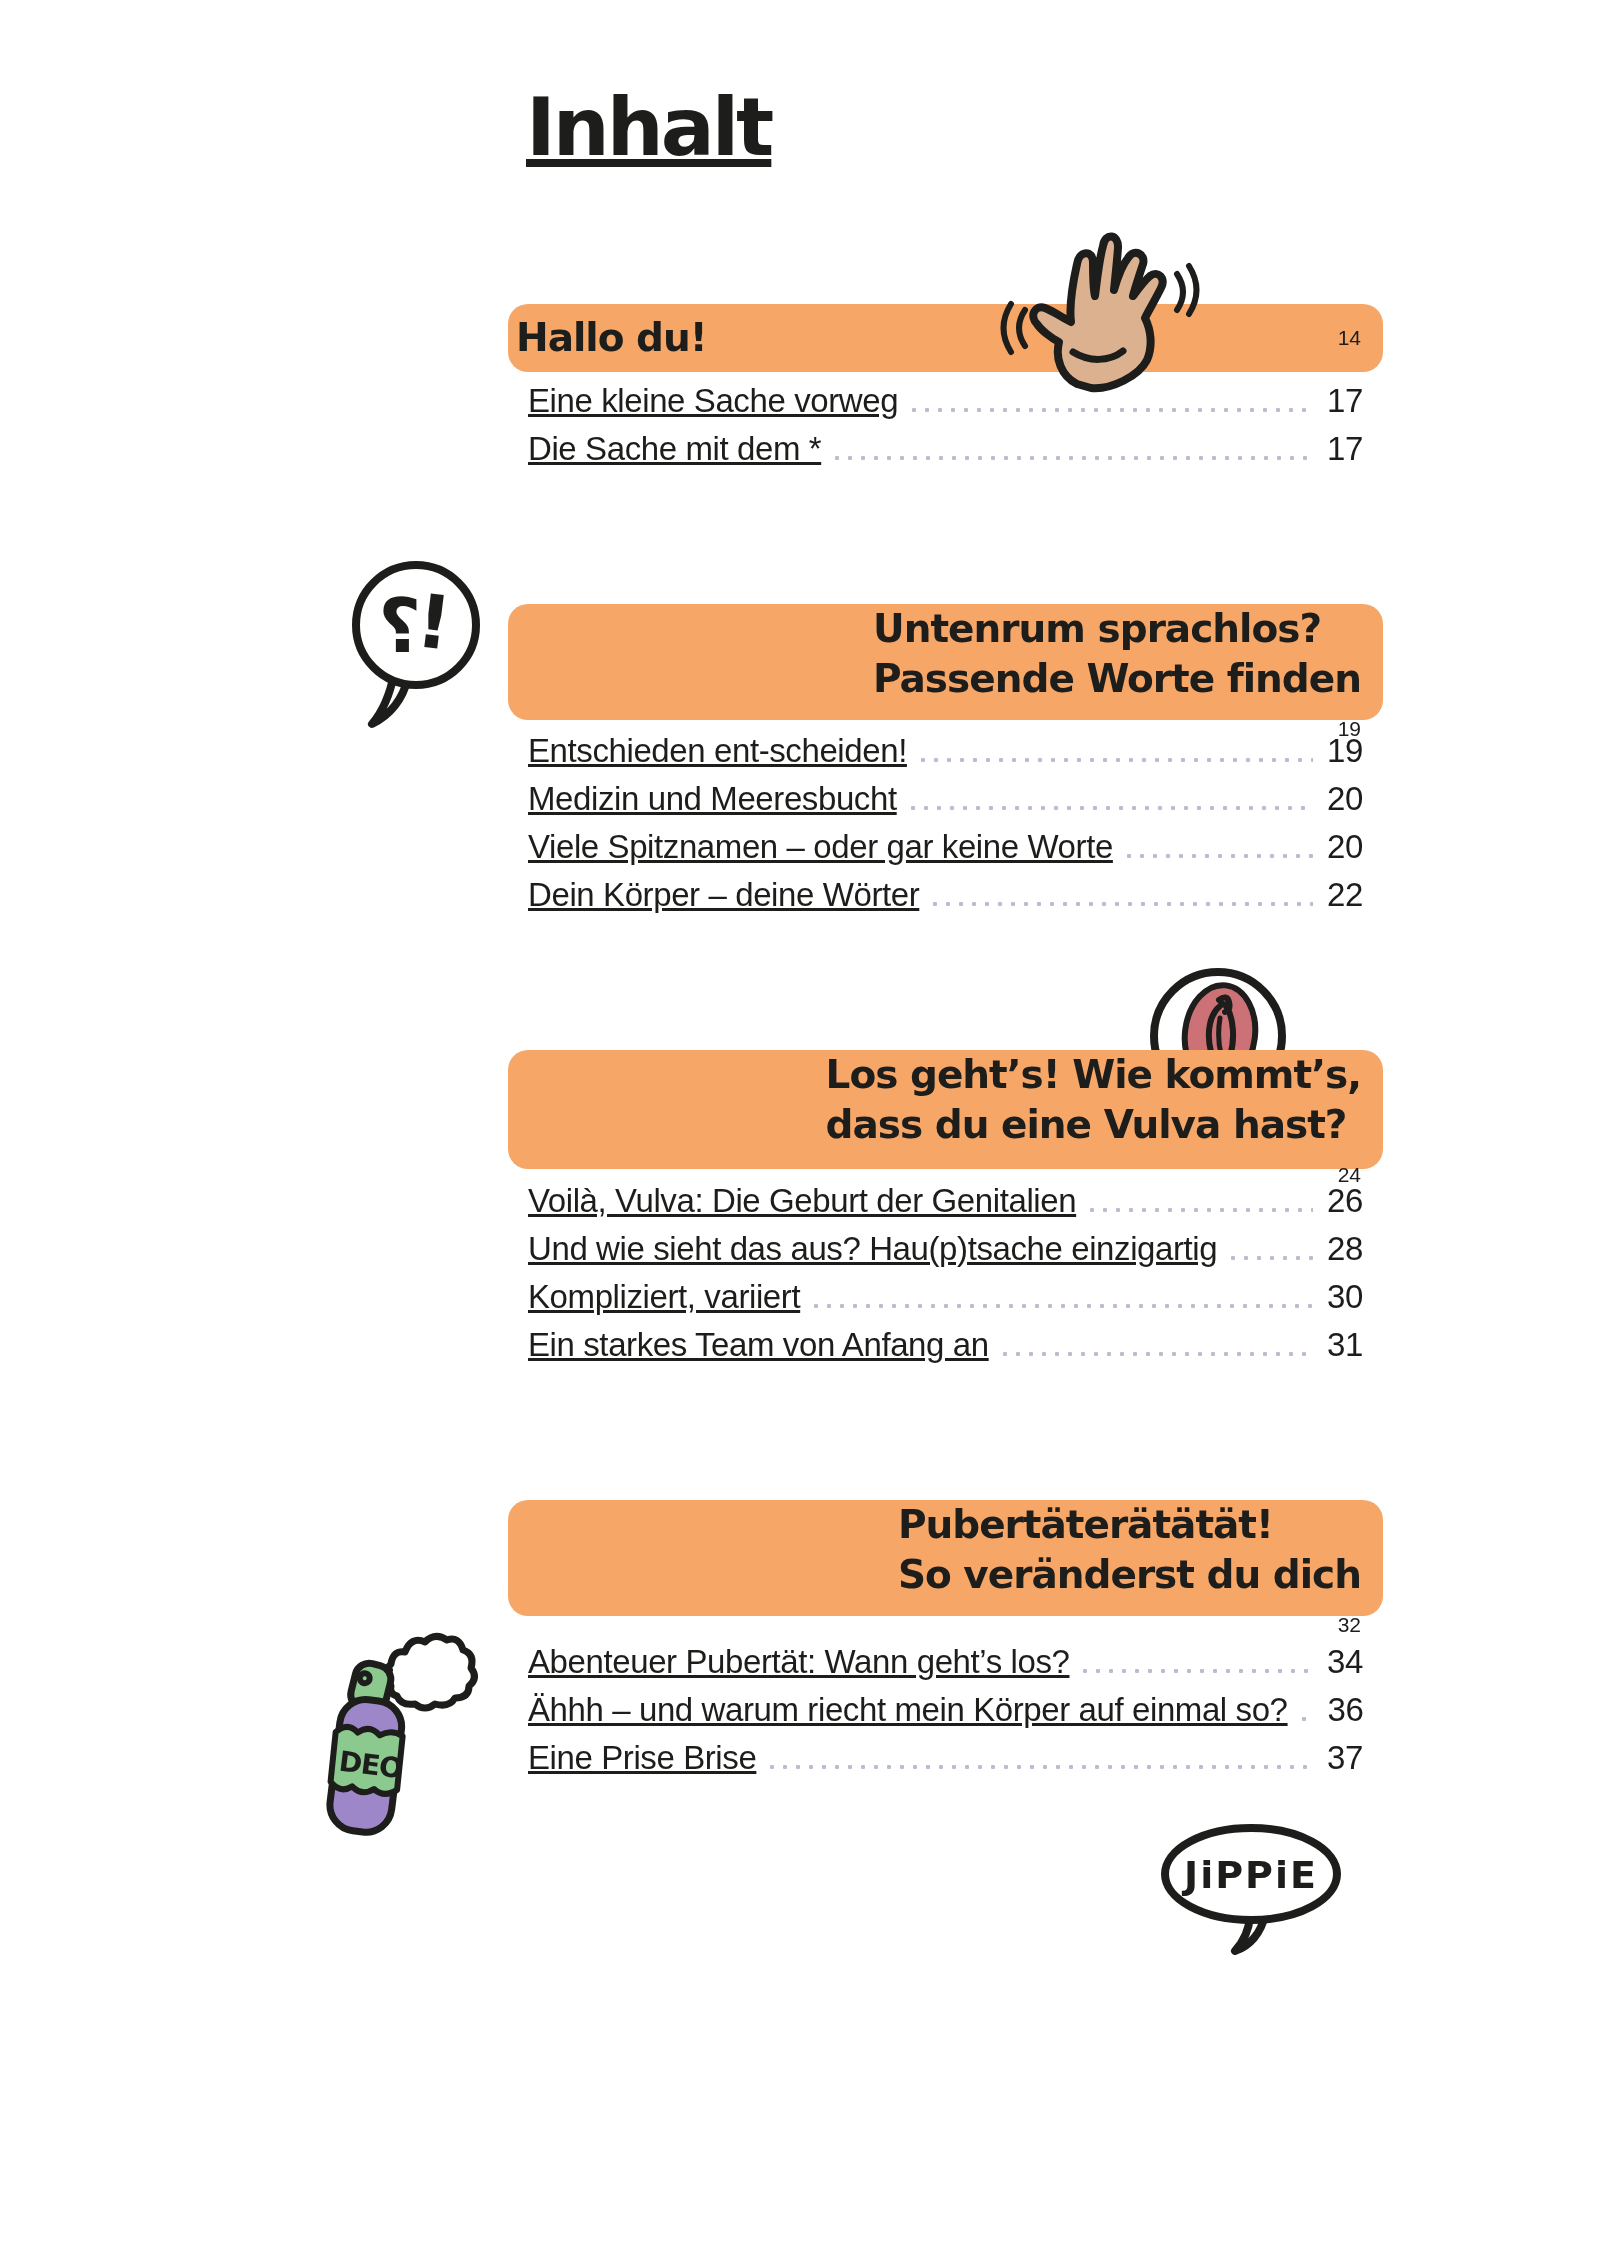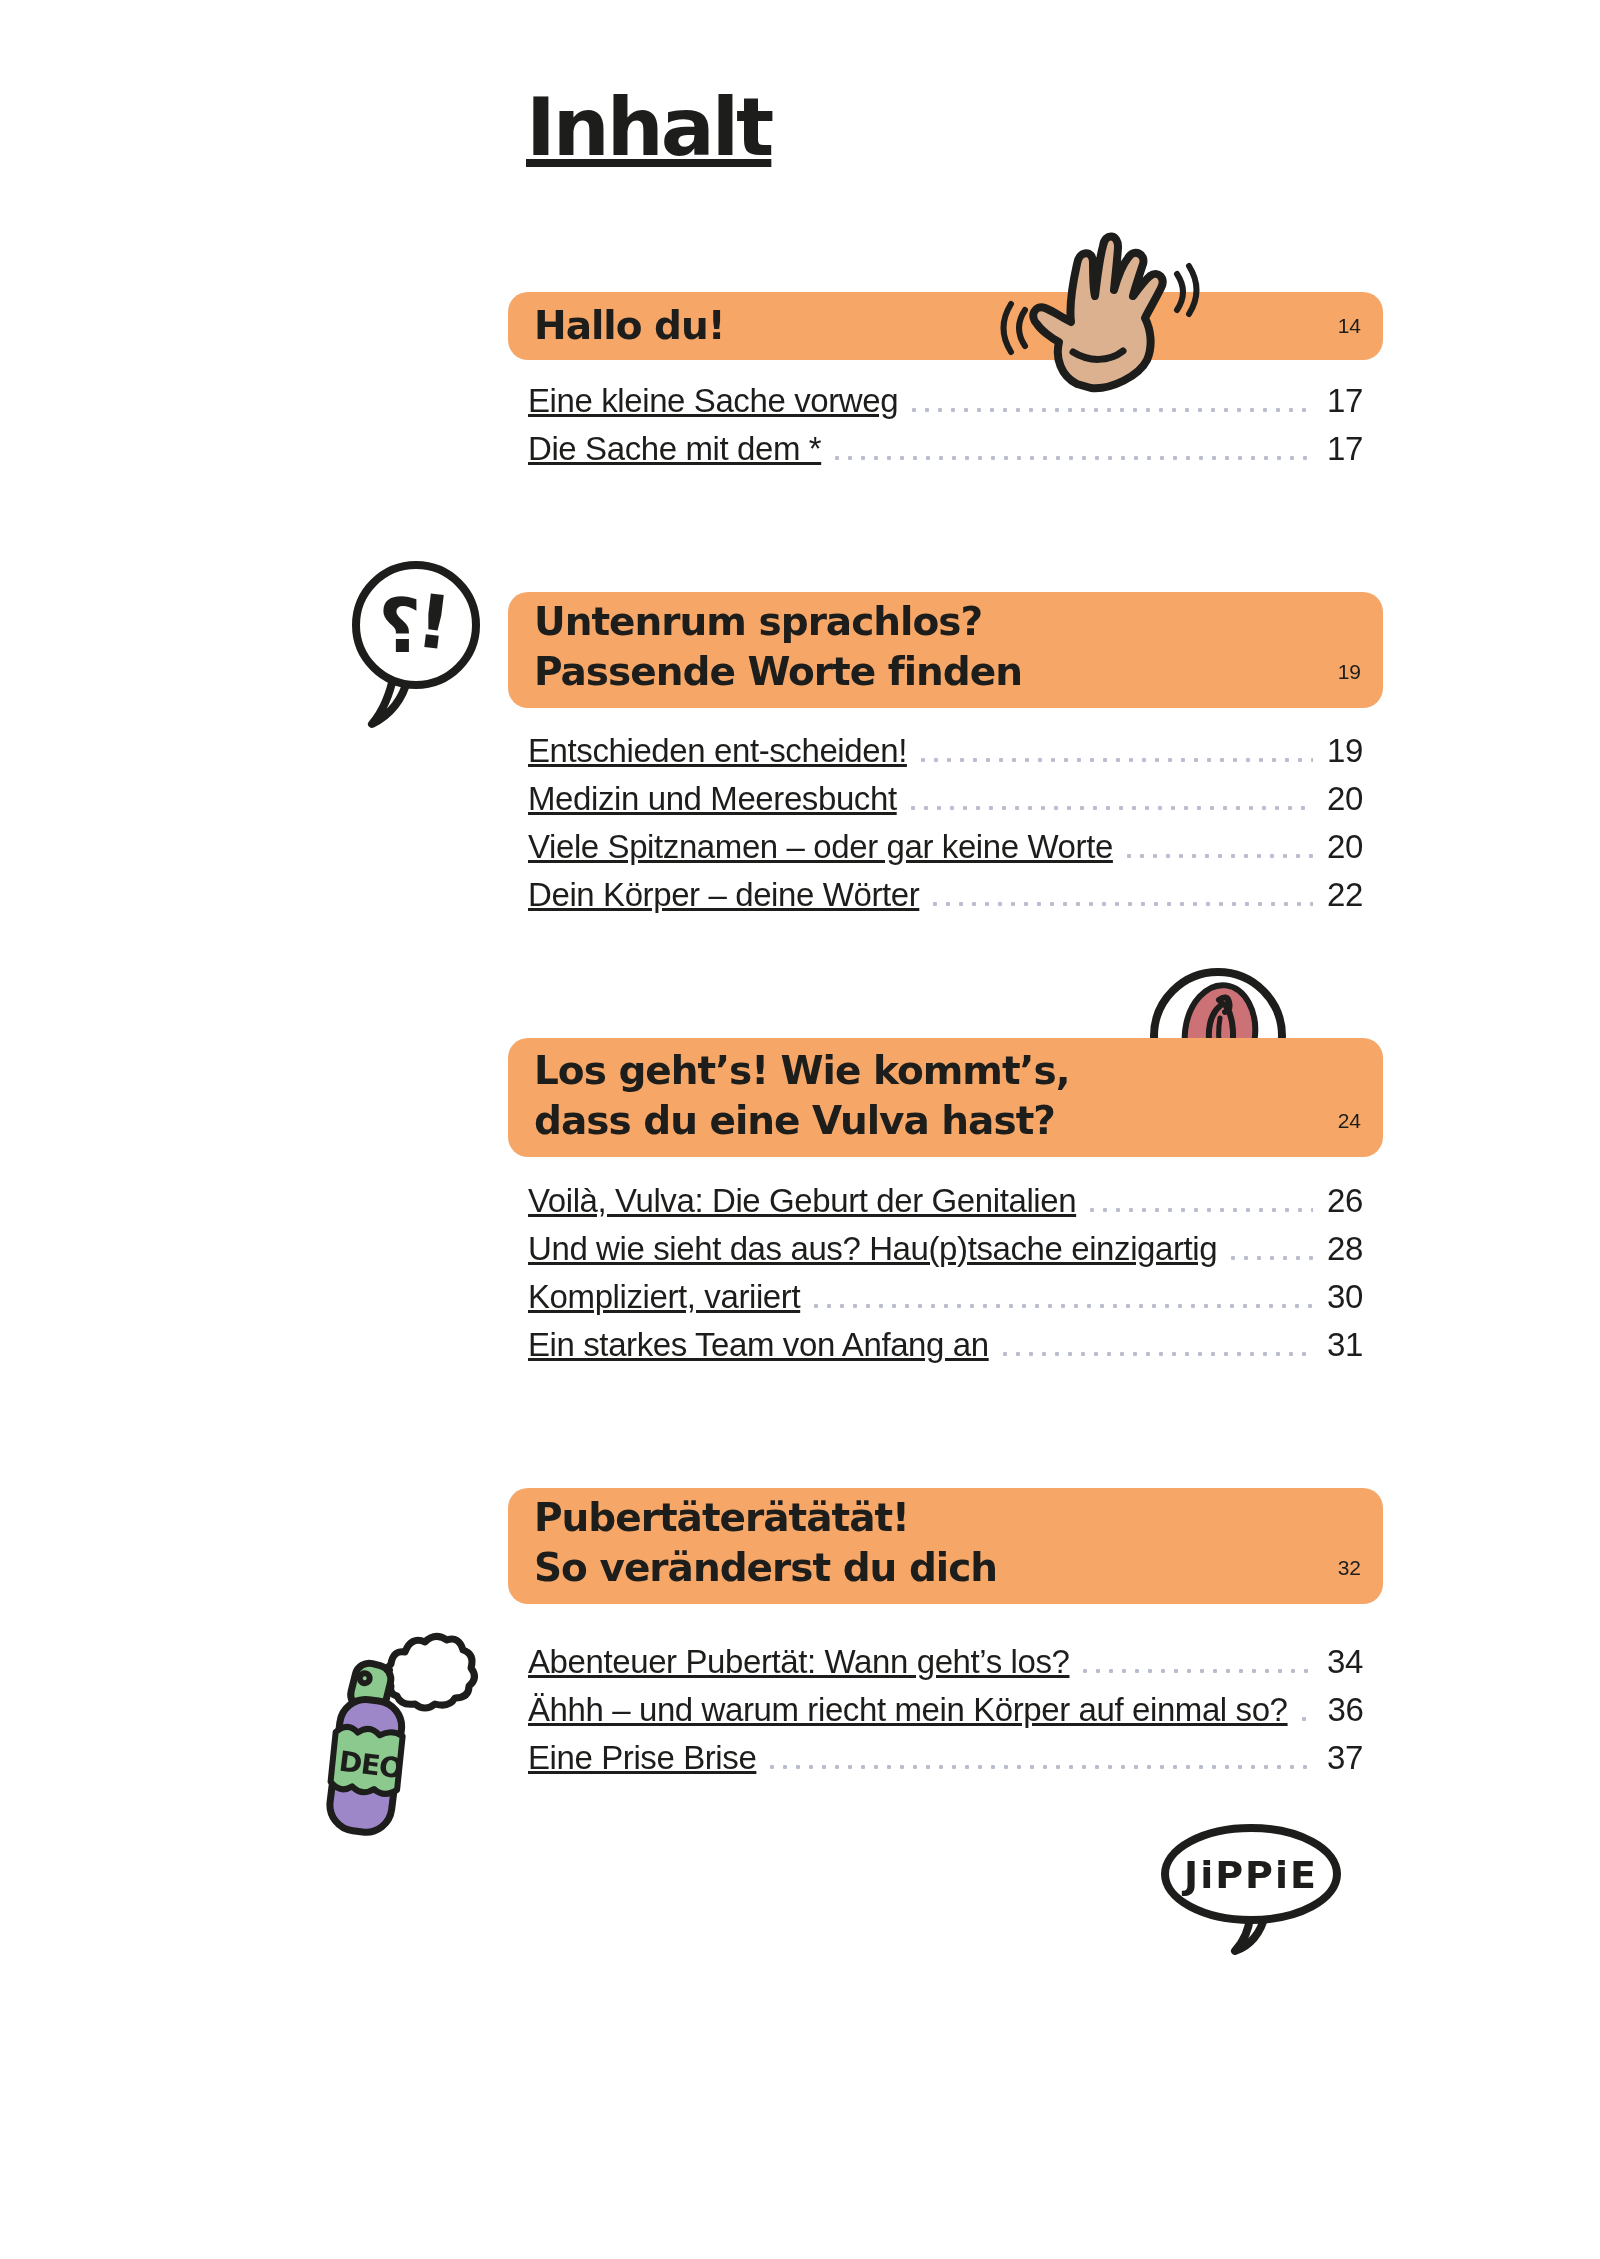--- a/index.html
+++ b/index.html
@@ -31,37 +31,38 @@
   }
   
   .bar{
     position:absolute;
     left:508px;width:875px;
     background:var(--accent);
     border-radius:20px;
     box-sizing:border-box;
     display:flex;
     justify-content:space-between;
-    padding:0 22px 0 26px;
+    padding:0 22px 0 8px;
+    margin-top:12px;
   }
   .bar-title{
     font-family:"DejaVu Sans", sans-serif;
     font-weight:700;
     font-size:39px;
     letter-spacing:-1px;
     line-height:50px;
   }
   .bar-title .tl{display:block;}
   .bar-page{
     font-size:21px;
     line-height:50px;
     font-weight:400;
   }
   .bar-single{align-items:center;}
-  .bar-double{align-items:flex-end;padding-bottom:11px;}
+  .bar-double{align-items:flex-end;padding-bottom:11px;flex-direction:column;}
   
   .entries{
     position:absolute;
     left:528px;width:835px;
   }
   .row{
     display:flex;
     align-items:baseline;
     height:48px;
     line-height:48px;

